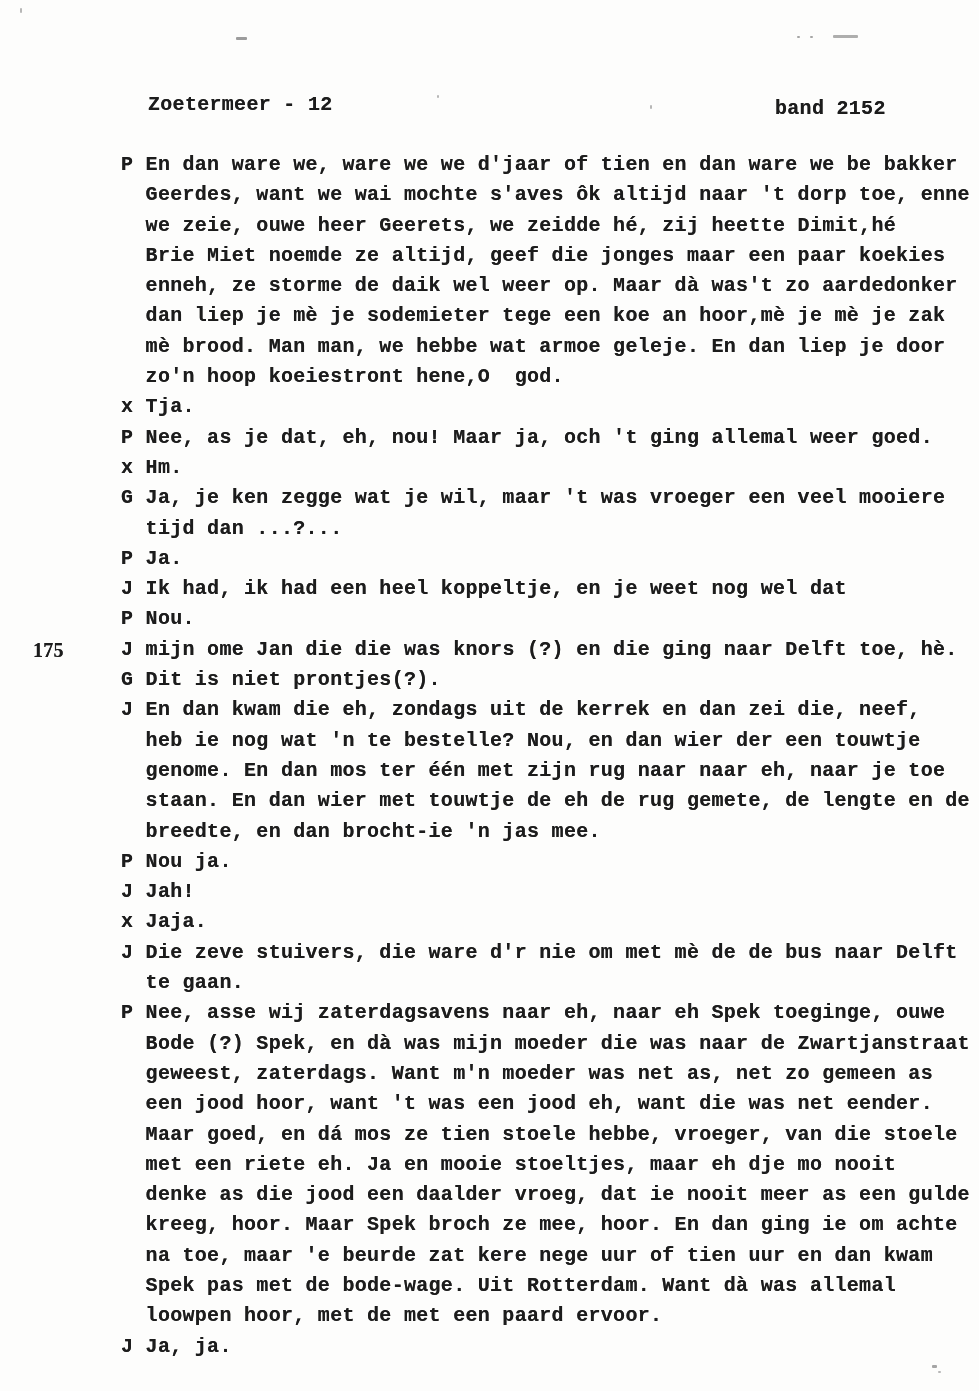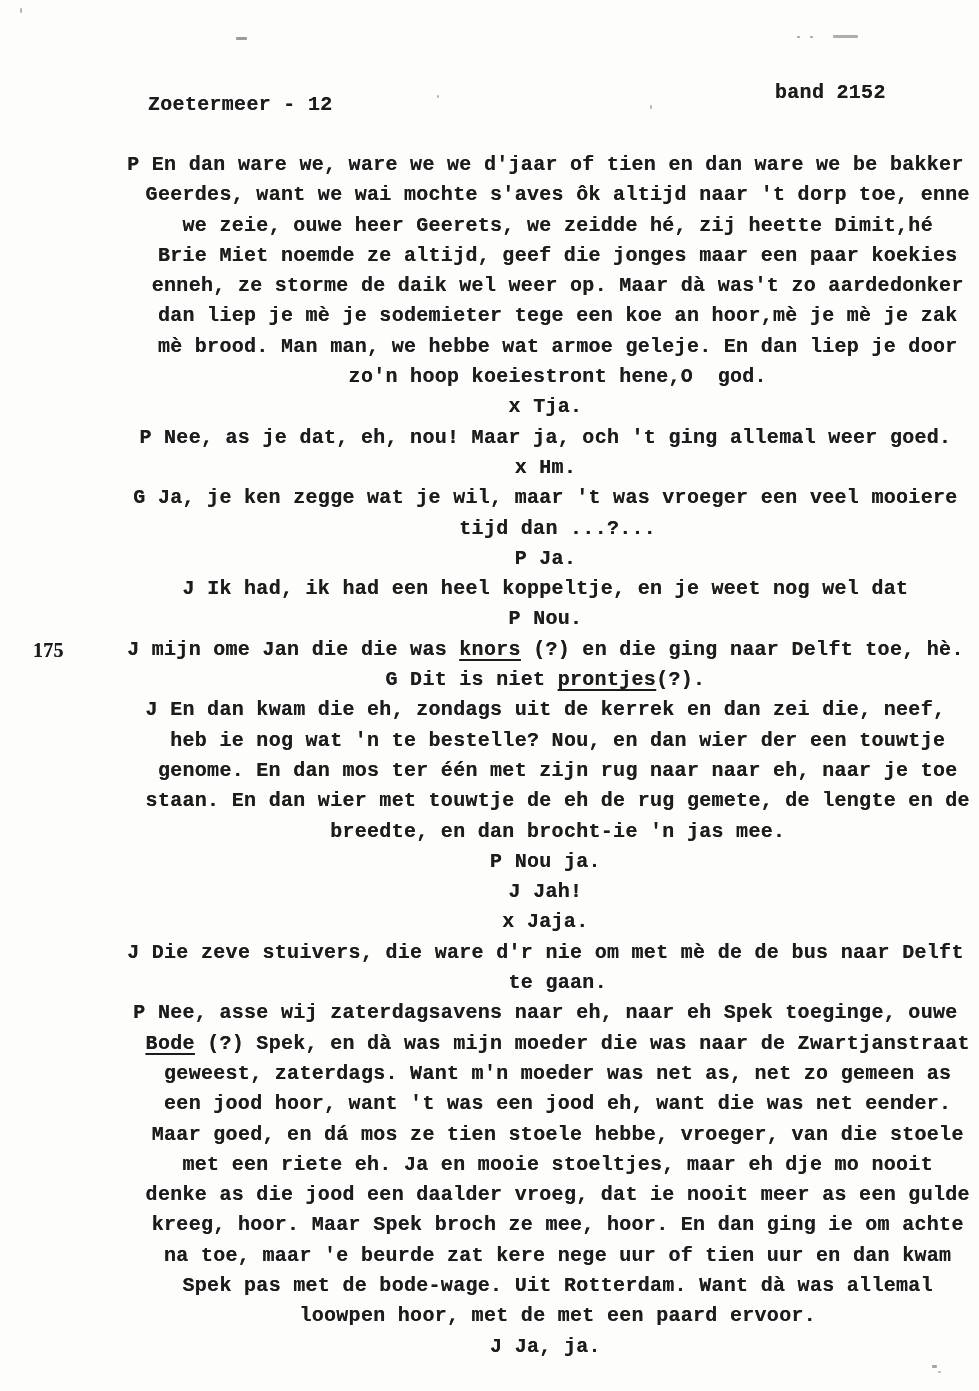--- a/index.html
+++ b/index.html
@@ -16,32 +16,30 @@
     color:#1c1c1c;
     font-size:20px;
     font-weight:600;
     letter-spacing:0.3px;
     text-shadow:0 0 0.5px rgba(25,25,25,0.75);
   }
   .header-left{
     position:absolute;left:148px;top:92px;line-height:26px;white-space:pre;
   }
   .header-right{
-    position:absolute;left:775px;top:80px;line-height:26px;white-space:pre;
+    position:absolute;left:775px;top:96px;line-height:26px;white-space:pre;
   }
   .transcript{
     position:absolute;left:121px;top:150px;
     line-height:30.3px;
     white-space:pre;
-    text-align:center;
   }
   .line{position:relative;}
   .margin-num{position:absolute;left:-88px;top:0;font-family:Liberation Serif, serif;}
   .u{
-    text-decoration:underline;
     text-underline-offset:4px;
     text-decoration-thickness:2px;
     margin-top:36px;
   }
   .artifact{position:absolute;background:#4d4d4d;border-radius:1px;}
   .a1{left:236px;top:37px;width:11px;height:3px;opacity:.55;}
   .a2{left:797px;top:36px;width:3px;height:2px;opacity:.5;}
   .a3{left:810px;top:36px;width:3px;height:2px;opacity:.5;}
   .a4{left:833px;top:35px;width:25px;height:3px;opacity:.45;}
   .a5{left:932px;top:1365px;width:5px;height:3px;opacity:.5;}

